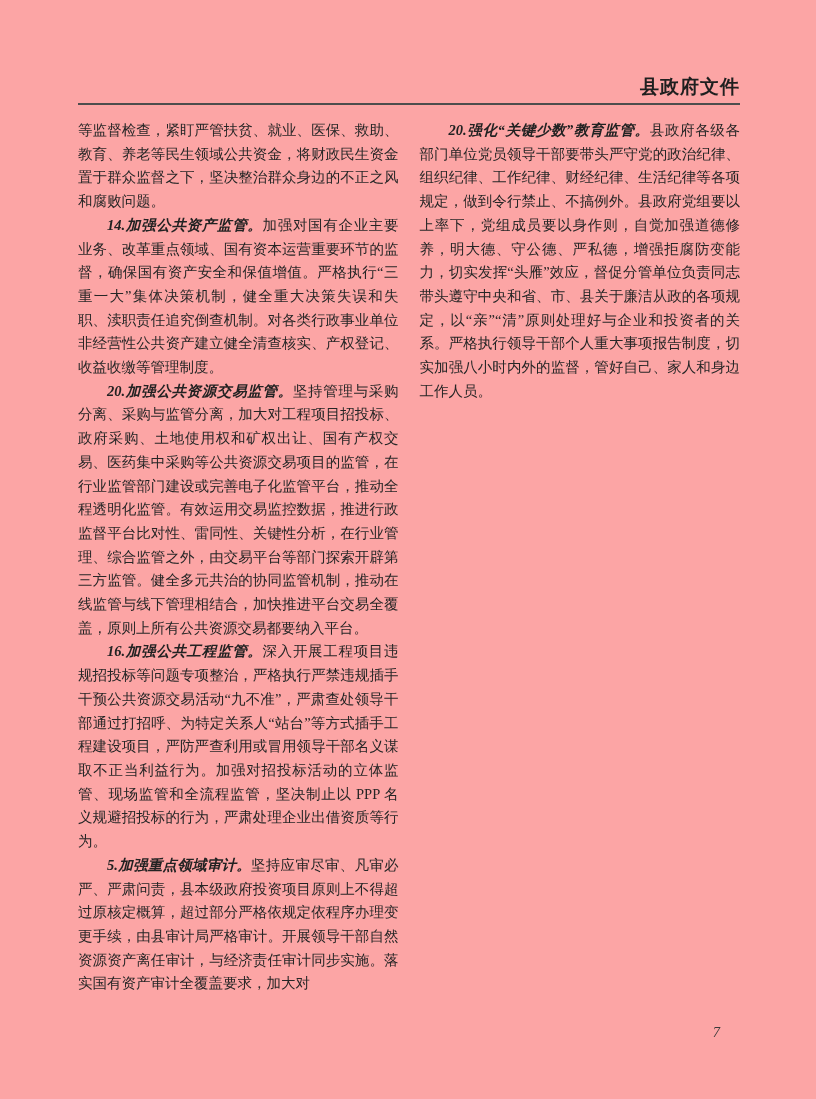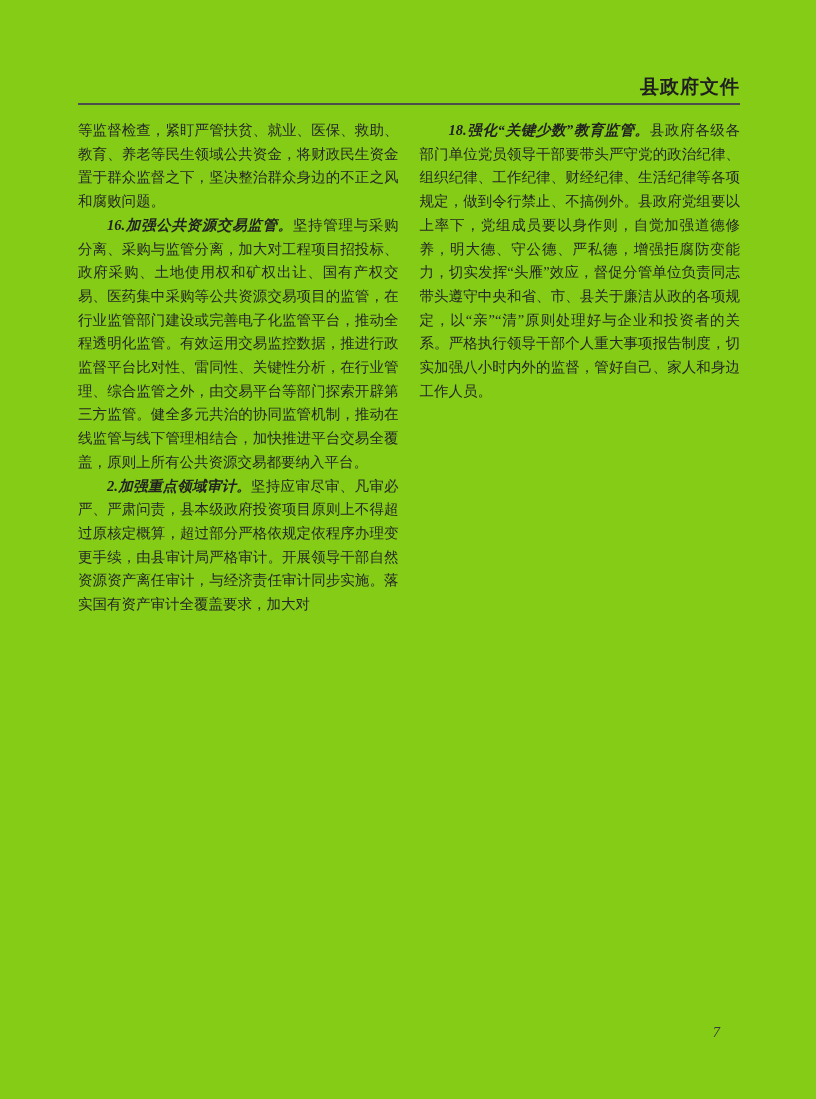--- a/index.html
+++ b/index.html
@@ -1,21 +1,21 @@
 <!DOCTYPE html>
 <html><head>
 <meta charset="utf-8">
 <style>
   html, body { margin: 0; padding: 0; background: #e8e8e8; }
   .page {
     position: relative;
     width: 816px;
     height: 1099px;
     margin: 0 auto;
-    background: #84cc16;
+    background: #fca5a5;
     overflow: hidden;
     font-family: "Liberation Serif", "DejaVu Serif", serif;
     color: #262626;
   }
   .content {
     position: absolute;
     left: 78px;
     top: 0;
     width: 662px;
   }
@@ -84,25 +84,27 @@
   <div class="content">
 
     <div class="doc-header">
       <span class="doc-header-title">县政府文件</span>
     </div>
 
     <div class="columns">
 
       <div class="col">
         <p class="para-cont">等监督检查，紧盯严管扶贫、就业、医保、救助、教育、养老等民生领域公共资金，将财政民生资金置于群众监督之下，坚决整治群众身边的不正之风和腐败问题。</p>
-        <p class="para-numbered"><span class="lead">16.加强公共资源交易监管。</span><span>坚持管理与采购分离、采购与监管分离，加大对工程项目招投标、政府采购、土地使用权和矿权出让、国有产权交易、医药集中采购等公共资源交易项目的监管，在行业监管部门建设或完善电子化监管平台，推动全程透明化监管。有效运用交易监控数据，推进行政监督平台比对性、雷同性、关键性分析，在行业管理、综合监管之外，由交易平台等部门探索开辟第三方监管。健全多元共治的协同监管机制，推动在线监管与线下管理相结合，加快推进平台交易全覆盖，原则上所有公共资源交易都要纳入平台。</span></p>
-        <p class="para-numbered"><span class="lead">2.加强重点领域审计。</span><span>坚持应审尽审、凡审必严、严肃问责，县本级政府投资项目原则上不得超过原核定概算，超过部分严格依规定依程序办理变更手续，由县审计局严格审计。开展领导干部自然资源资产离任审计，与经济责任审计同步实施。落实国有资产审计全覆盖要求，加大对</span></p>
+        <p class="para-numbered"><span class="lead">14.加强公共资产监管。</span><span>加强对国有企业主要业务、改革重点领域、国有资本运营重要环节的监督，确保国有资产安全和保值增值。严格执行“三重一大”集体决策机制，健全重大决策失误和失职、渎职责任追究倒查机制。对各类行政事业单位非经营性公共资产建立健全清查核实、产权登记、收益收缴等管理制度。</span></p>
+        <p class="para-numbered"><span class="lead">20.加强公共资源交易监管。</span><span>坚持管理与采购分离、采购与监管分离，加大对工程项目招投标、政府采购、土地使用权和矿权出让、国有产权交易、医药集中采购等公共资源交易项目的监管，在行业监管部门建设或完善电子化监管平台，推动全程透明化监管。有效运用交易监控数据，推进行政监督平台比对性、雷同性、关键性分析，在行业管理、综合监管之外，由交易平台等部门探索开辟第三方监管。健全多元共治的协同监管机制，推动在线监管与线下管理相结合，加快推进平台交易全覆盖，原则上所有公共资源交易都要纳入平台。</span></p>
+        <p class="para-numbered"><span class="lead">16.加强公共工程监管。</span><span>深入开展工程项目违规招投标等问题专项整治，严格执行严禁违规插手干预公共资源交易活动“九不准”，严肃查处领导干部通过打招呼、为特定关系人“站台”等方式插手工程建设项目，严防严查利用或冒用领导干部名义谋取不正当利益行为。加强对招投标活动的立体监管、现场监管和全流程监管，坚决制止以 PPP 名义规避招投标的行为，严肃处理企业出借资质等行为。</span></p>
+        <p class="para-numbered"><span class="lead">5.加强重点领域审计。</span><span>坚持应审尽审、凡审必严、严肃问责，县本级政府投资项目原则上不得超过原核定概算，超过部分严格依规定依程序办理变更手续，由县审计局严格审计。开展领导干部自然资源资产离任审计，与经济责任审计同步实施。落实国有资产审计全覆盖要求，加大对</span></p>
       </div>
 
       <div class="col">
-        <p class="para-numbered"><span class="lead">18.强化“关键少数”教育监管。</span><span>县政府各级各部门单位党员领导干部要带头严守党的政治纪律、组织纪律、工作纪律、财经纪律、生活纪律等各项规定，做到令行禁止、不搞例外。县政府党组要以上率下，党组成员要以身作则，自觉加强道德修养，明大德、守公德、严私德，增强拒腐防变能力，切实发挥“头雁”效应，督促分管单位负责同志带头遵守中央和省、市、县关于廉洁从政的各项规定，以“亲”“清”原则处理好与企业和投资者的关系。严格执行领导干部个人重大事项报告制度，切实加强八小时内外的监督，管好自己、家人和身边工作人员。</span></p>
+        <p class="para-numbered"><span class="lead">20.强化“关键少数”教育监管。</span><span>县政府各级各部门单位党员领导干部要带头严守党的政治纪律、组织纪律、工作纪律、财经纪律、生活纪律等各项规定，做到令行禁止、不搞例外。县政府党组要以上率下，党组成员要以身作则，自觉加强道德修养，明大德、守公德、严私德，增强拒腐防变能力，切实发挥“头雁”效应，督促分管单位负责同志带头遵守中央和省、市、县关于廉洁从政的各项规定，以“亲”“清”原则处理好与企业和投资者的关系。严格执行领导干部个人重大事项报告制度，切实加强八小时内外的监督，管好自己、家人和身边工作人员。</span></p>
       </div>
 
     </div>
   </div>
 
   <div class="page-number">7</div>
 </div>
 
 </body></html>

